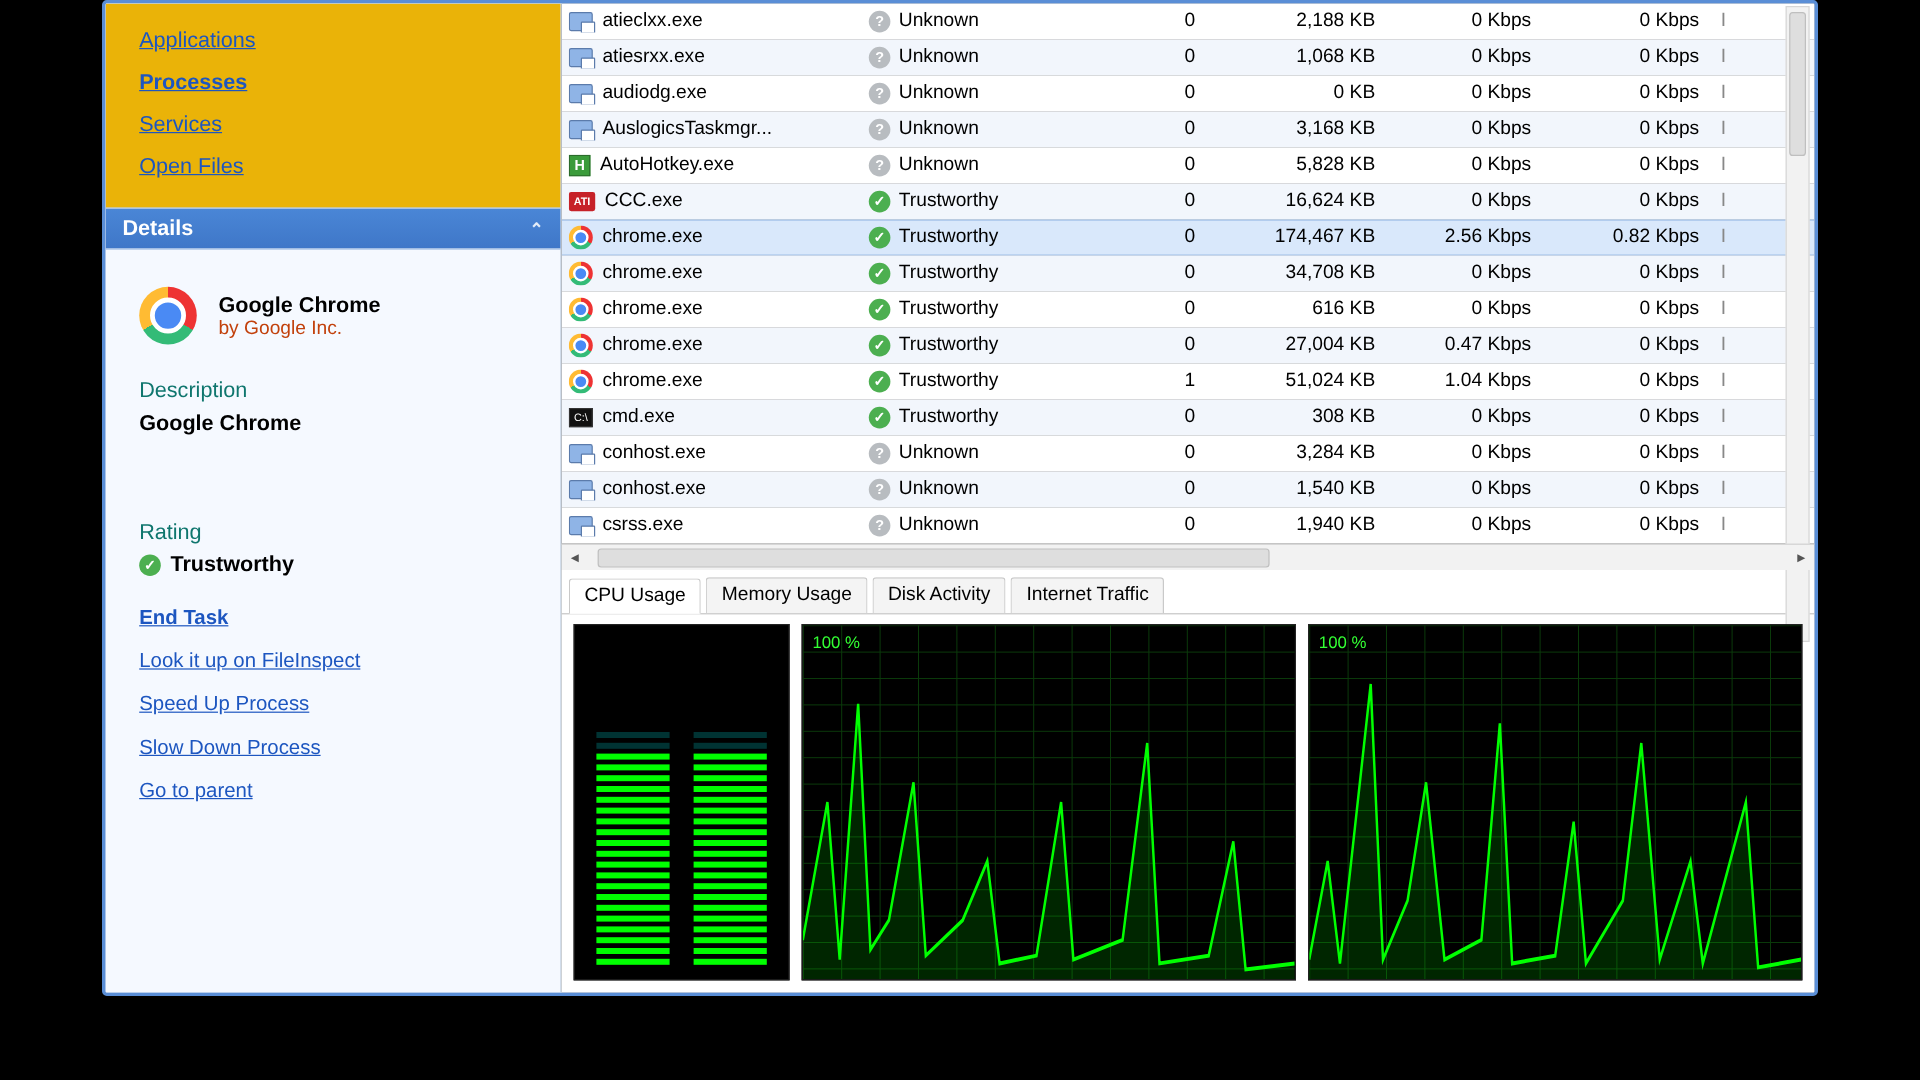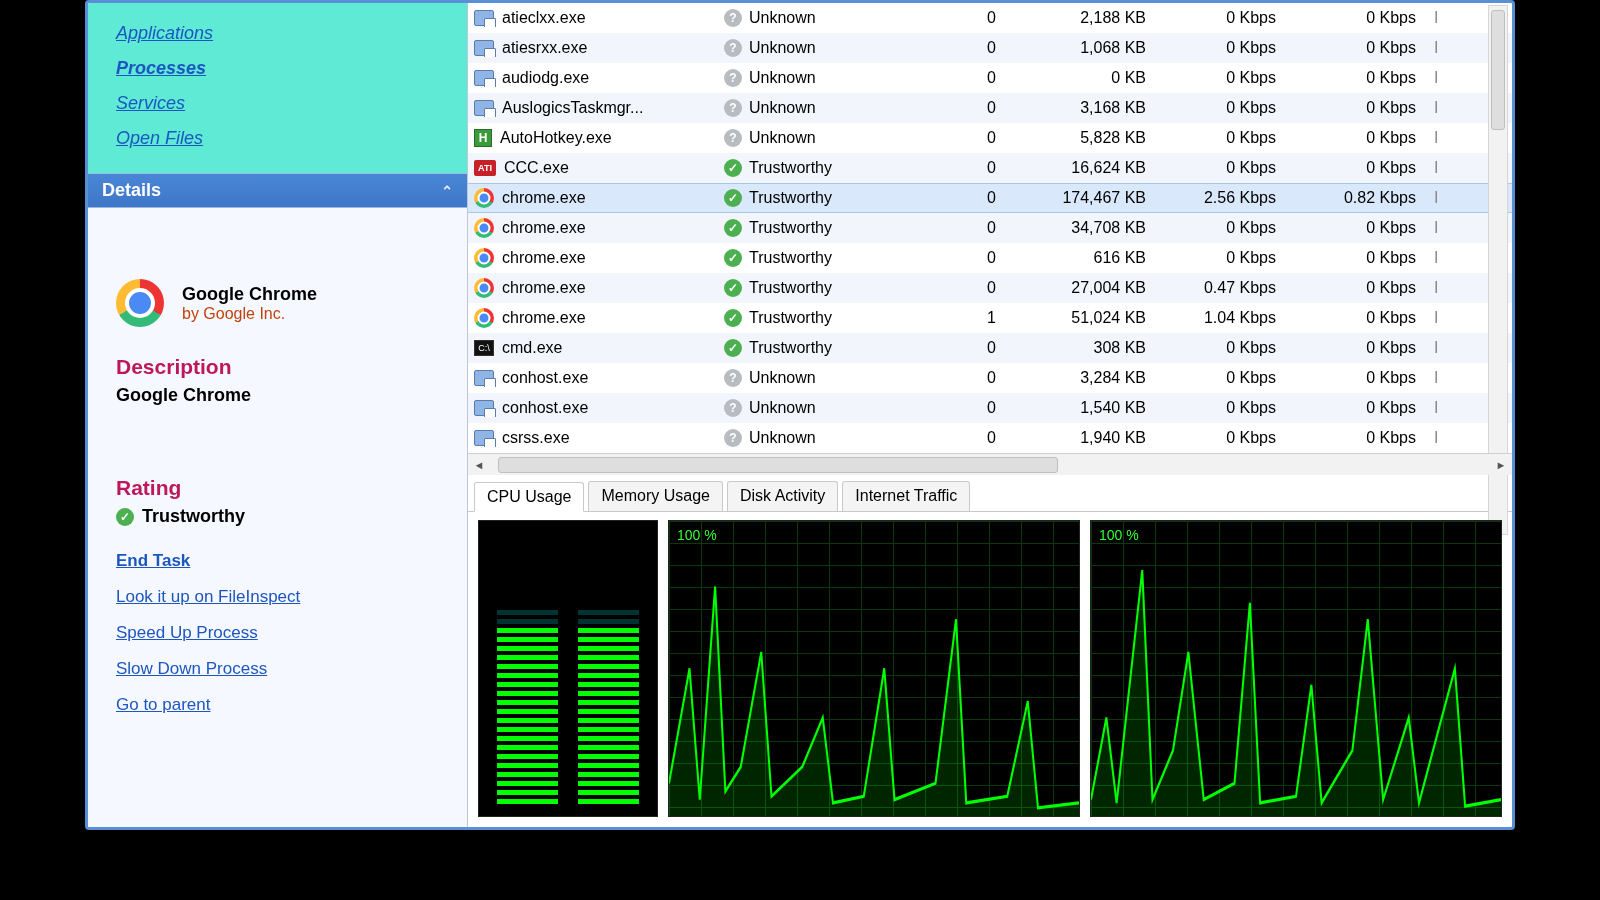--- a/index.html
+++ b/index.html
@@ -33,22 +33,21 @@
   .sidebar {
     width: 380px;
     min-width: 380px;
     background: #f5f9ff;
     border-right: 1px solid #b9c8dd;
     display: flex;
     flex-direction: column;
   }
   .nav-links {
     padding: 6px 28px 10px 28px;
-    background: #5eead4;
-    font-style: italic;
+    background: #eab308;
   }
   .nav-links a {
     display: block;
     color: #1d56c0;
     font-size: 18px;
     text-decoration: underline;
     margin: 14px 0;
     cursor: pointer;
   }
   .nav-links a.active {
@@ -64,26 +63,25 @@
     justify-content: space-between;
     align-items: center;
     border-top: 1px solid #9ab8e2;
     border-bottom: 1px solid #9ab8e2;
   }
   .details-header .chev { font-size: 14px; opacity: .85; }
   .details-body {
     padding: 31px 28px;
     flex: 1;
     overflow: auto;
-    margin-top: 40px;
   }
   .app-id { display: flex; align-items: center; gap: 18px; margin-bottom: 28px; }
   .app-id .name { font-weight: bold; font-size: 18px; }
   .app-id .by { color: #c2410c; font-size: 16px; }
-  .sec-label { color: #be185d; font-size: 21px; margin-bottom: 6px; font-weight: bold; }
+  .sec-label { color: #0f766e; font-size: 18px; margin-bottom: 6px; }
   .sec-value { font-weight: bold; font-size: 18px; margin-bottom: 30px; }
   .rating-row { display: flex; align-items: center; gap: 8px; font-weight: bold; font-size: 18px; margin-bottom: 24px; }
   .action-links a {
     display: block;
     color: #1d56c0;
     text-decoration: underline;
     font-size: 17px;
     margin: 16px 0;
     cursor: pointer;
   }

